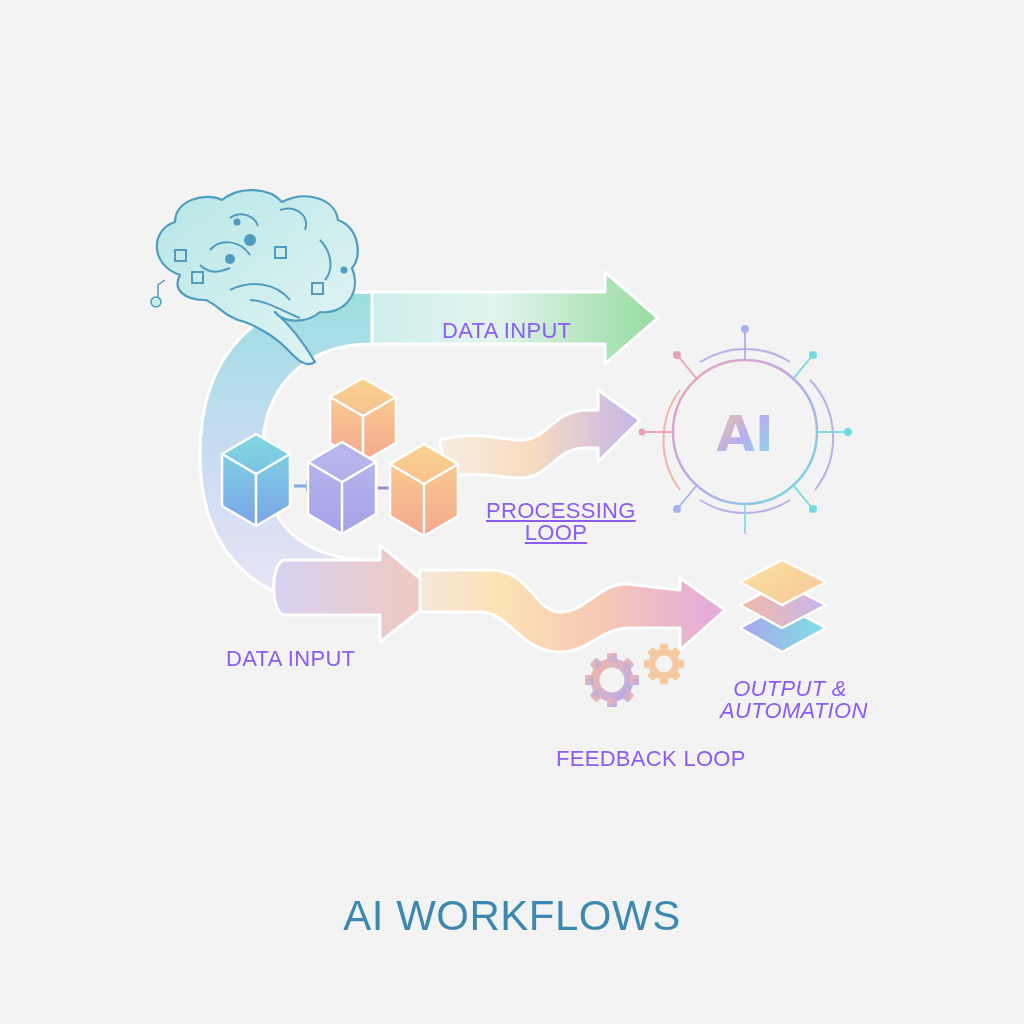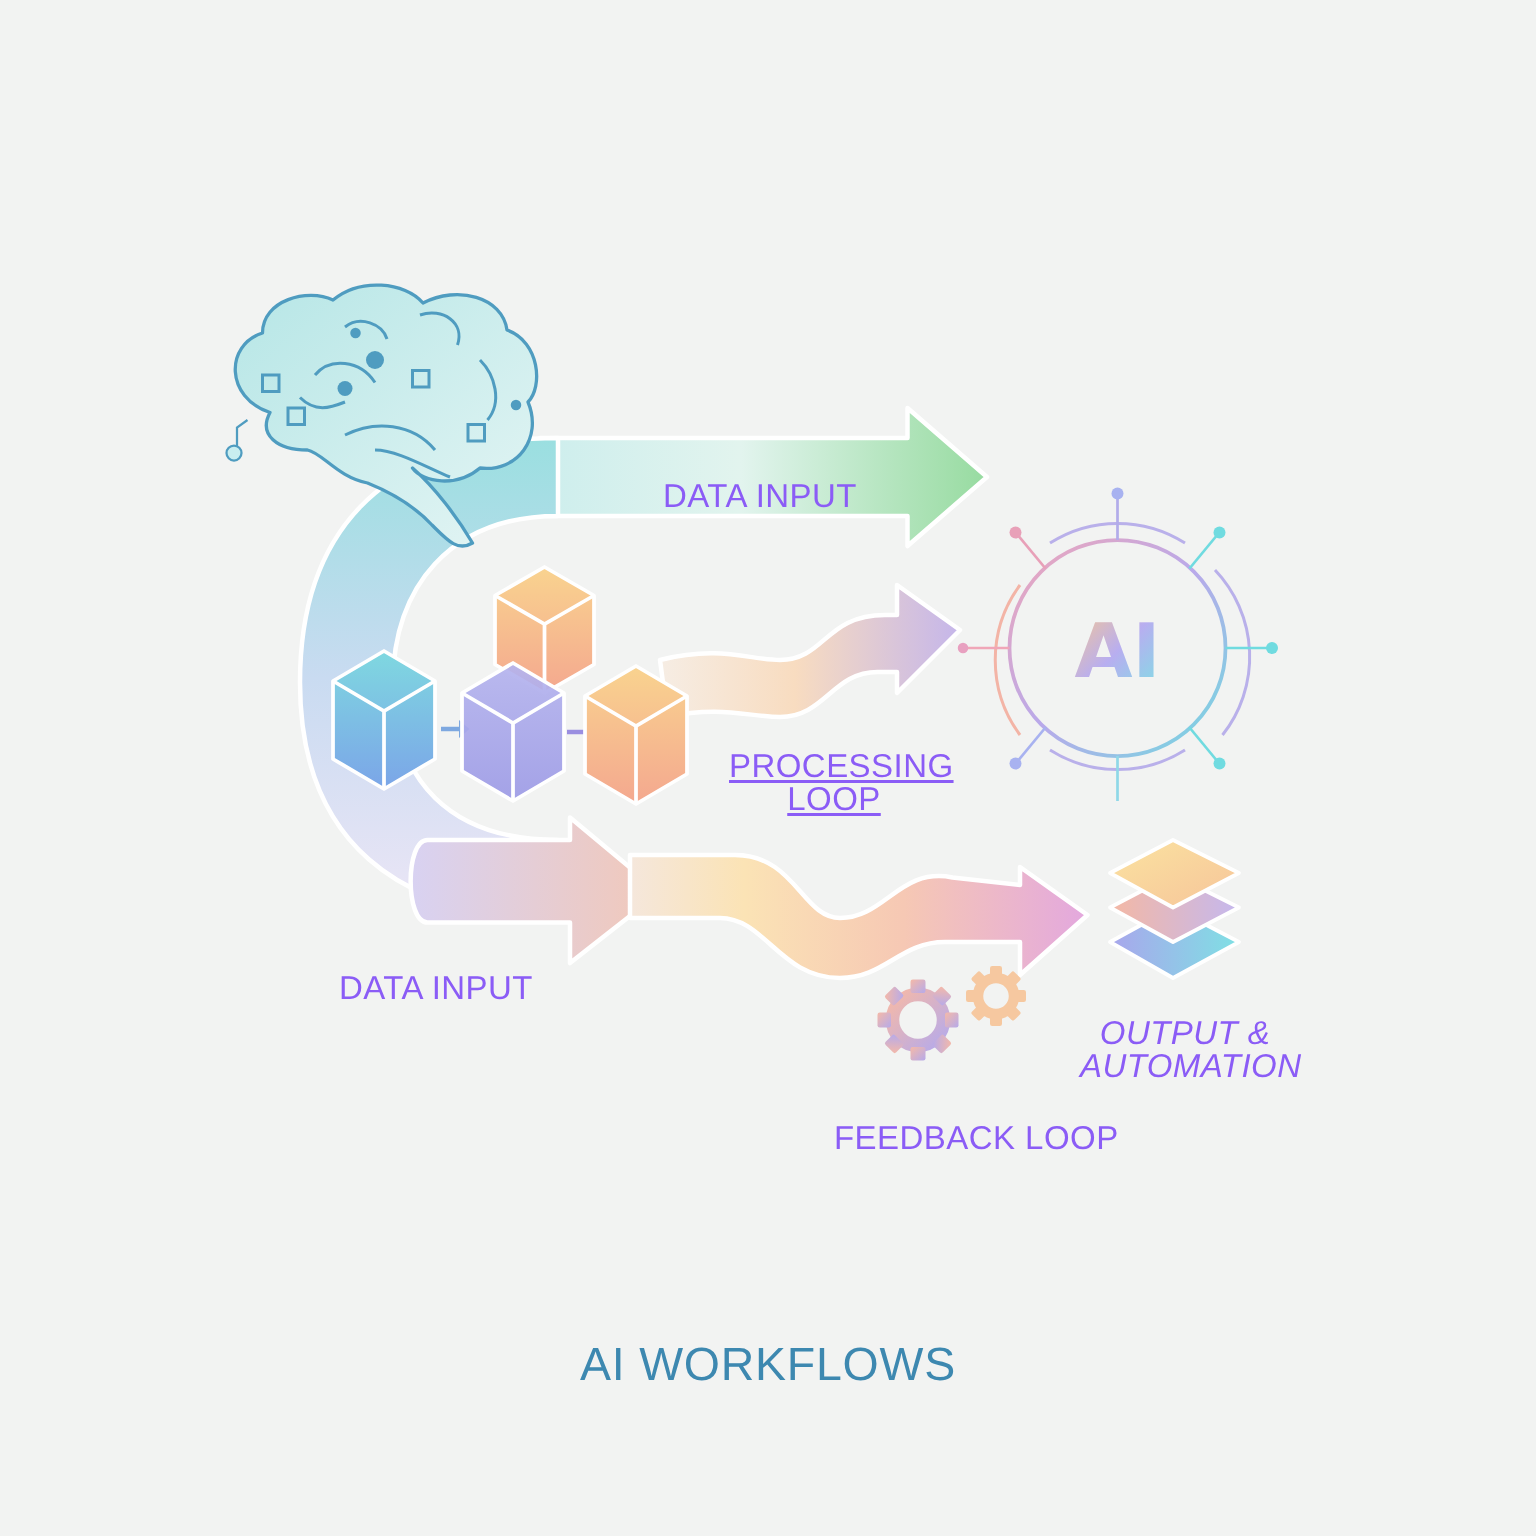--- a/index.html
+++ b/index.html
@@ -19,21 +19,21 @@
     text-align: center;
     line-height: 22px;
     white-space: nowrap;
   }
   .title {
     position: absolute;
     left: 0; width: 1024px;
     top: 892px;
     text-align: center;
     color: #3d88b0;
-    font-size: 31px;
+    font-size: 42px;
     letter-spacing: 0.5px;
   }
 </style>
 </head>
 <body>
 
 <svg id="diagram" viewBox="0 0 1024 1024" xmlns="http://www.w3.org/2000/svg">
   <defs>
     <linearGradient id="gTopArrow" x1="0" y1="0" x2="1" y2="0">
       <stop offset="0" stop-color="#cdeeed"></stop>

